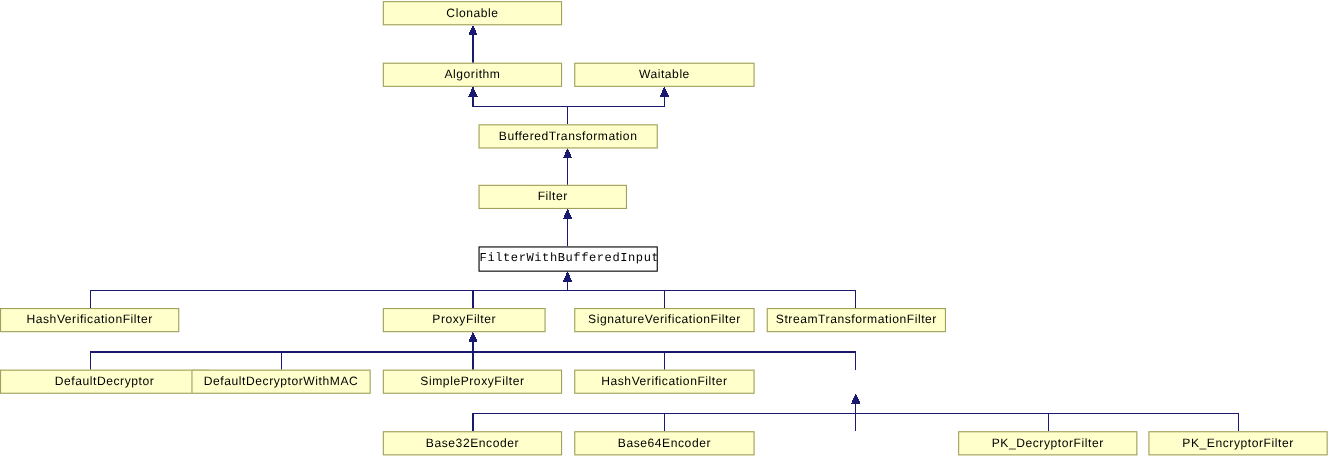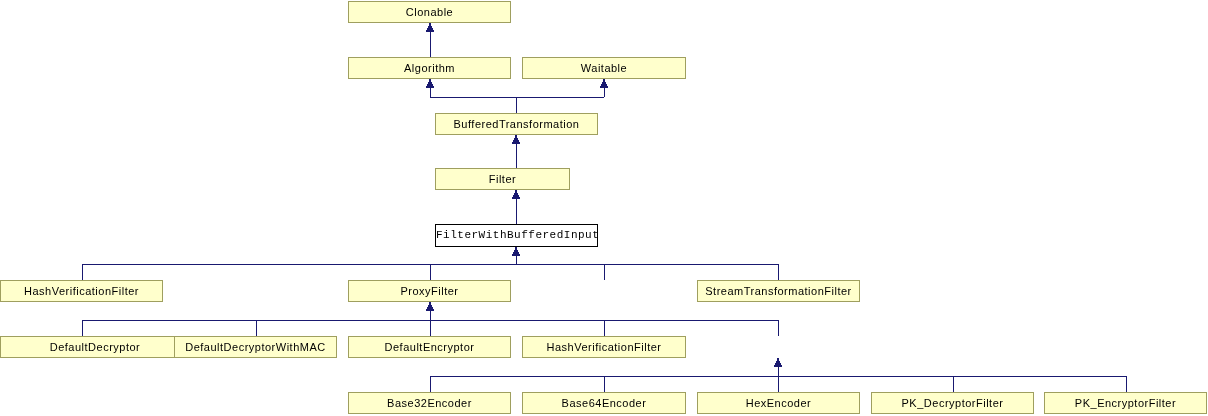--- a/index.html
+++ b/index.html
@@ -102,27 +102,27 @@
   <div class="node" style="left:348px;top:57px;width:163px">Algorithm</div>
   <div class="node" style="left:522px;top:57px;width:164px">Waitable</div>
 
   <div class="node" style="left:435px;top:113px;width:163px">BufferedTransformation</div>
 
   <div class="node" style="left:435px;top:168px;width:135px">Filter</div>
 
   <div class="node highlight" style="left:435px;top:224px;width:163px">FilterWithBufferedInput</div>
 
   <div class="node" style="left:0px;top:280px;width:163px">HashVerificationFilter</div>
-  <div class="node" style="left:348px;top:280px;width:163px">ProxyFilter</div>
+  <div class="node" style="left:348px;top:280px;width:148px">ProxyFilter</div>
+  <div class="node" style="left:522px;top:280px;width:164px">SignatureVerificationFilter</div>
   <div class="node" style="left:697px;top:280px;width:163px">StreamTransformationFilter</div>
 
   <div class="node" style="left:0px;top:336px;width:190px">DefaultDecryptor</div>
   <div class="node" style="left:174px;top:336px;width:163px">DefaultDecryptorWithMAC</div>
-  <div class="node" style="left:348px;top:336px;width:163px">DefaultEncryptor</div>
+  <div class="node" style="left:348px;top:336px;width:163px">SimpleProxyFilter</div>
   <div class="node" style="left:522px;top:336px;width:164px">HashVerificationFilter</div>
 
   <div class="node" style="left:348px;top:392px;width:163px">Base32Encoder</div>
   <div class="node" style="left:522px;top:392px;width:164px">Base64Encoder</div>
-  <div class="node" style="left:697px;top:392px;width:163px">HexEncoder</div>
   <div class="node" style="left:871px;top:392px;width:163px">PK_DecryptorFilter</div>
   <div class="node" style="left:1044px;top:392px;width:163px">PK_EncryptorFilter</div>
 
 </div>
 
 </body></html>

